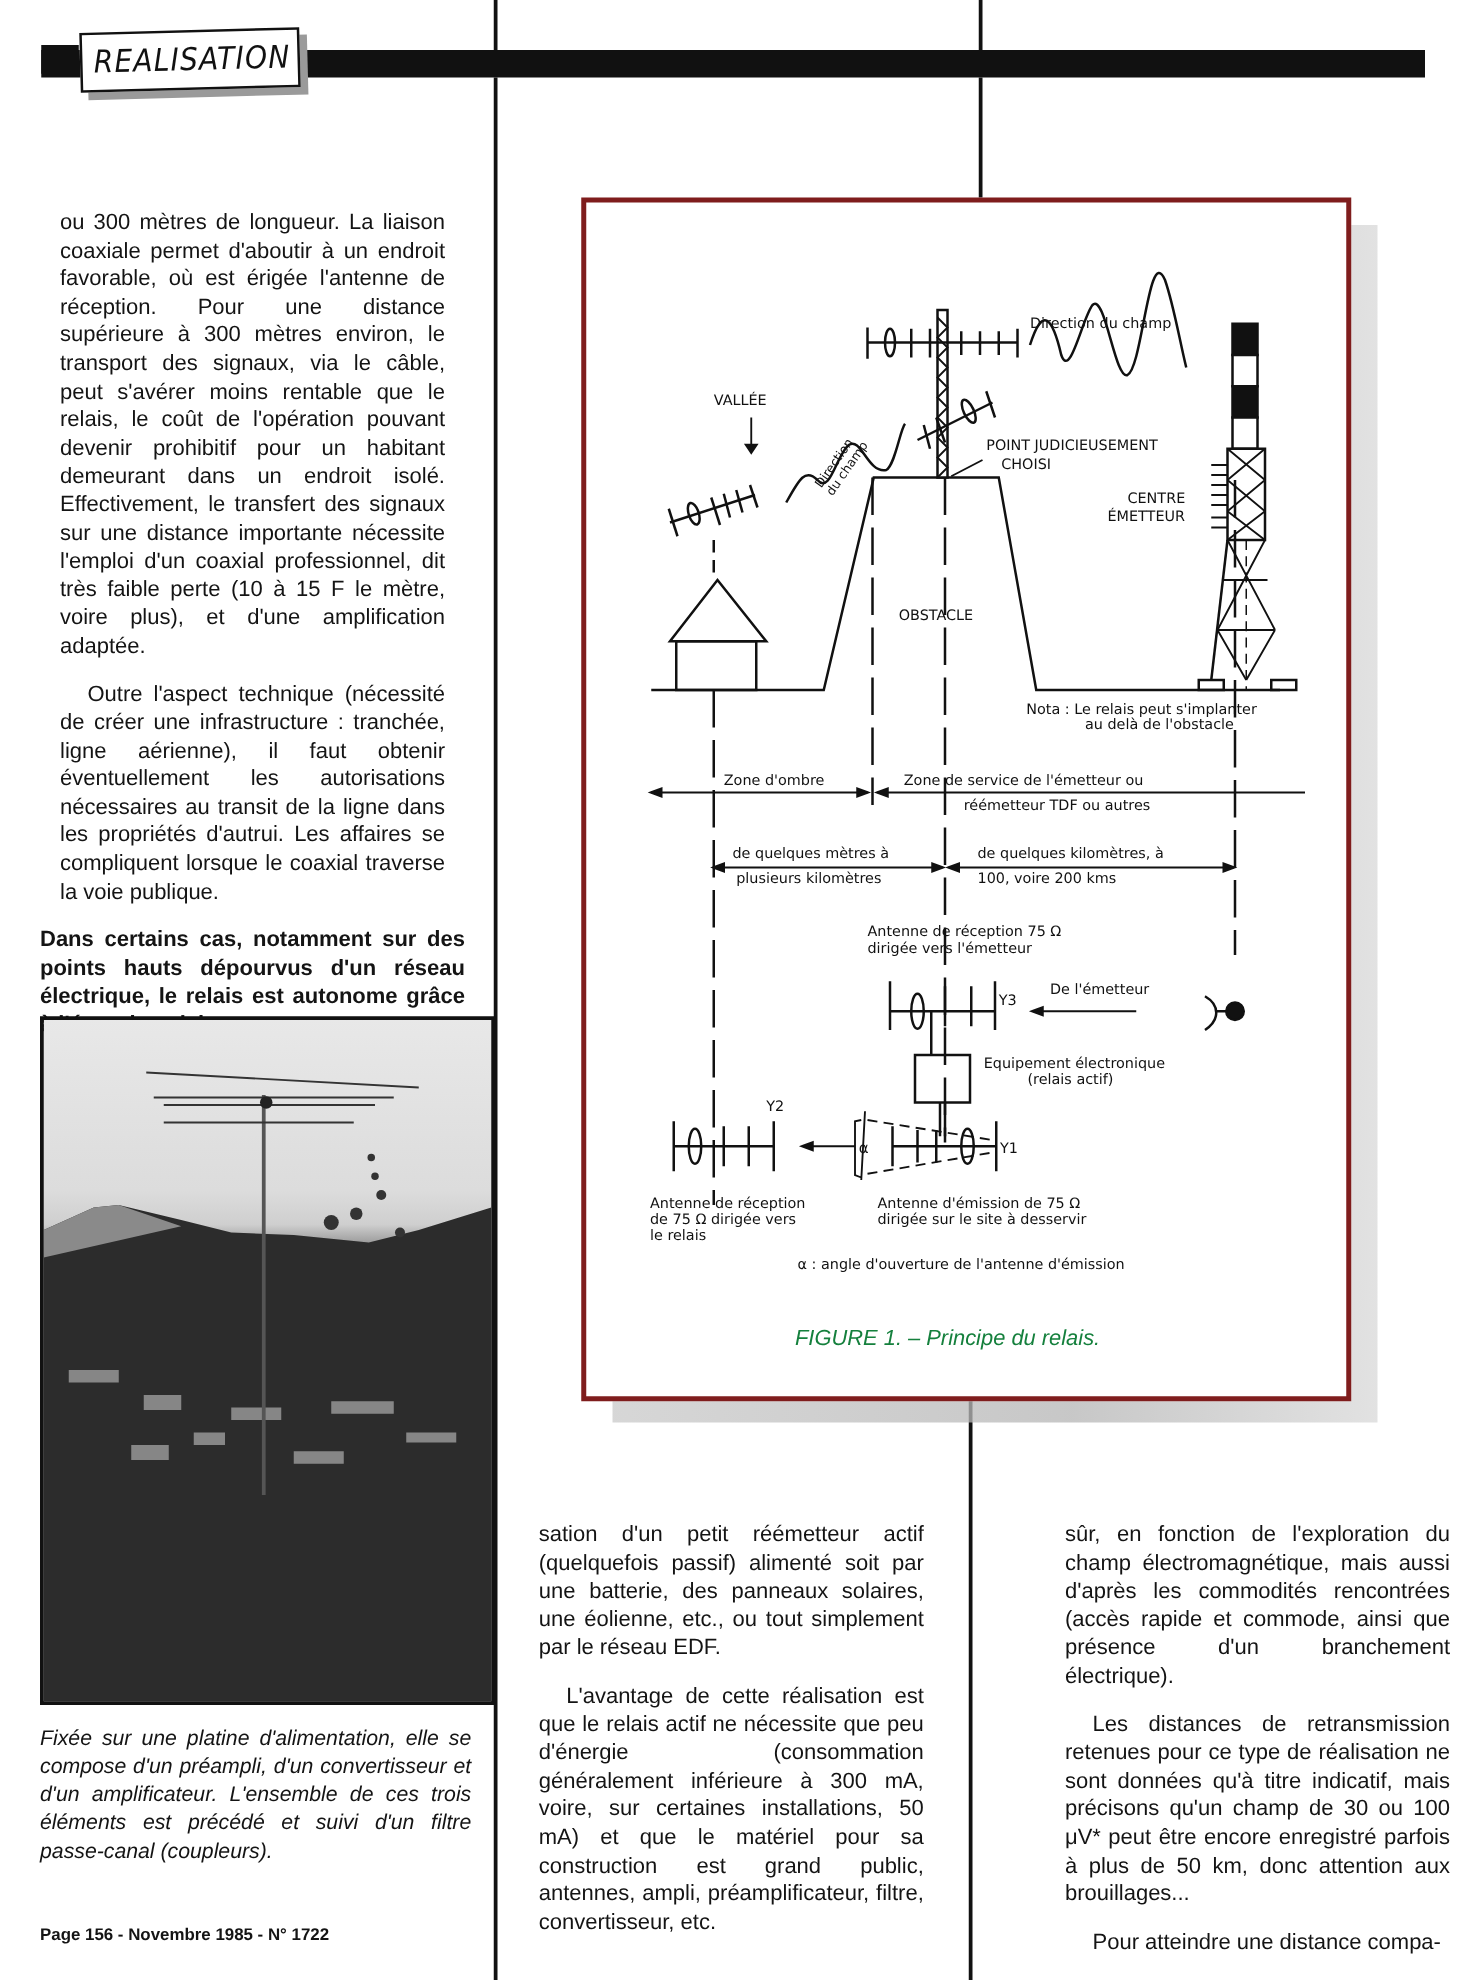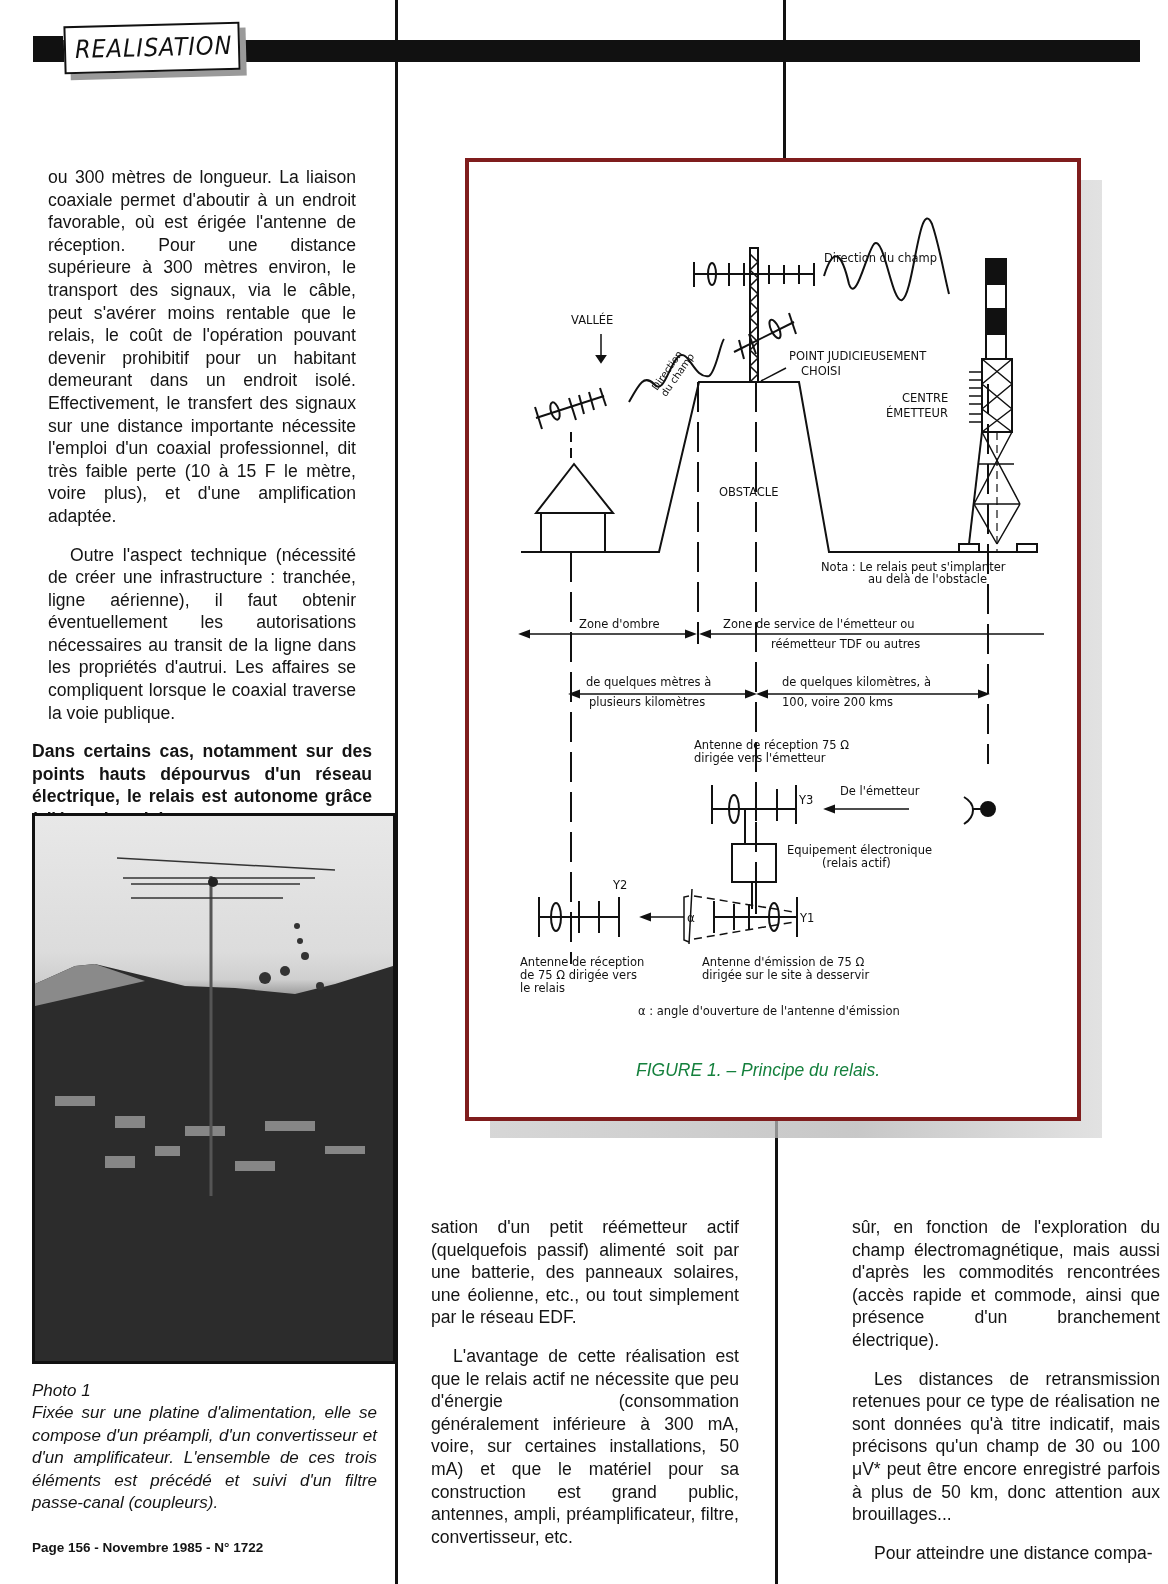--- a/index.html
+++ b/index.html
@@ -80,21 +80,20 @@
         <circle cx="270" cy="140" r="4"></circle>
         <circle cx="262" cy="110" r="3"></circle>
         <circle cx="250" cy="155" r="5"></circle>
         <circle cx="230" cy="162" r="6"></circle>
         <circle cx="285" cy="170" r="4"></circle>
         <circle cx="265" cy="125" r="3"></circle>
       </g>
   </svg>
 </div>
 <div class="abs caption" style="left:32px; top:1380px; width:345px;">
-  <div>Photo 1</div>
   <div style="text-align:justify;">Fixée sur une platine d'alimentation, elle se compose d'un préampli, d'un convertisseur et d'un amplificateur. L'ensemble de ces trois éléments est précédé et suivi d'un filtre passe-canal (coupleurs).</div>
 </div>
 <div class="abs footer" style="left:32px; top:1540px;">Page 156 - Novembre 1985 - N° 1722</div>
 
 <div class="abs fig-shadow"></div>
 <div class="abs fig">
   <svg width="608" height="955" viewBox="465 158 608 955">
     <g stroke="#111" fill="none" stroke-width="2">
 
       <polyline points="517,548 655,548 695,378 795,378 825,548 1020,548"></polyline>

